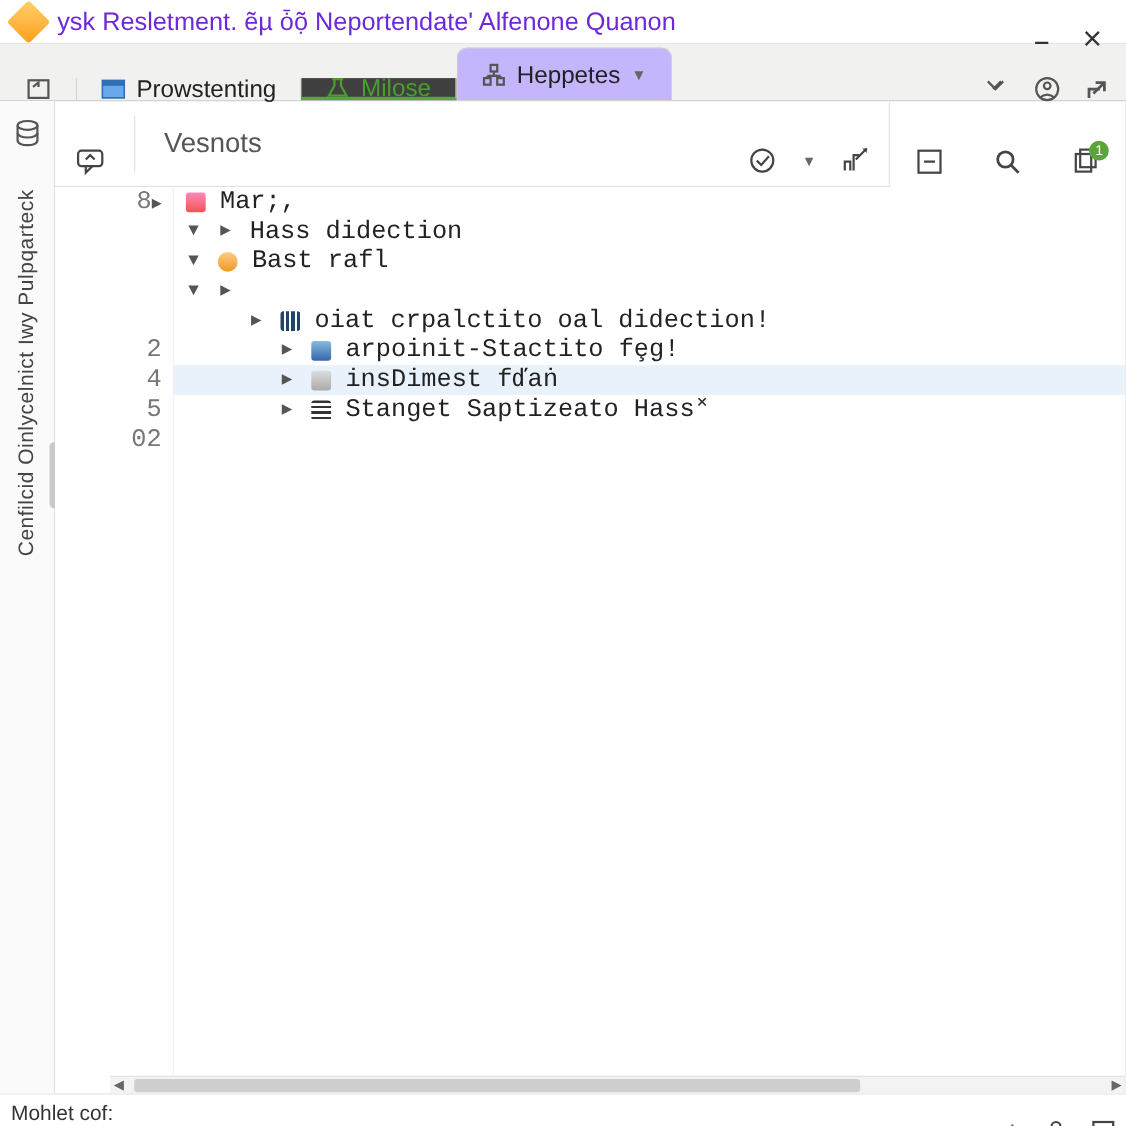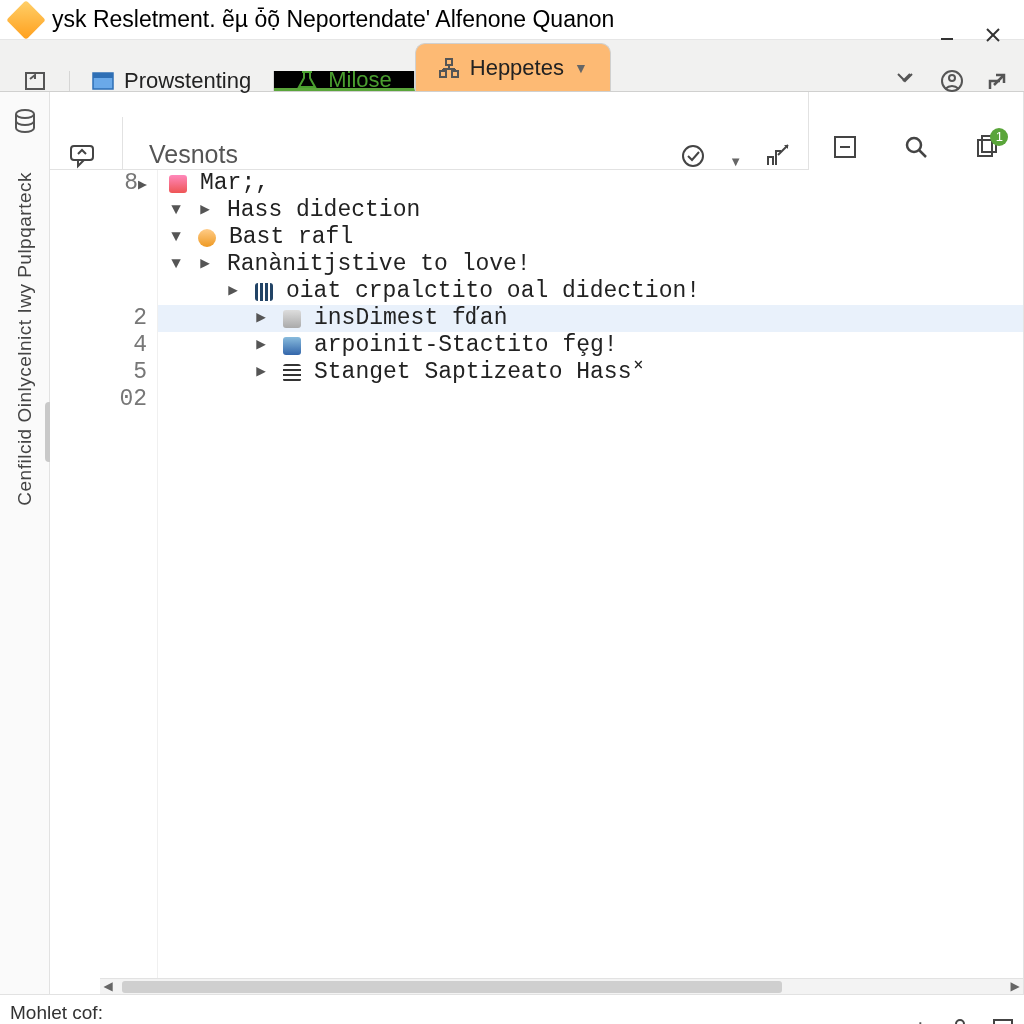--- a/index.html
+++ b/index.html
@@ -1,34 +1,34 @@
 <!DOCTYPE html>
 <html><head>
 <meta charset="utf-8">
 <style>
 * { margin: 0; padding: 0; box-sizing: border-box; }
 html, body { width: 1024px; height: 1024px; overflow: hidden; font-family: "Segoe UI", Arial, sans-serif; background: #fff; color: #222; }
 .titlebar { height: 40px; display: flex; align-items: center; padding: 0 8px 0 8px; background: #fff; border-bottom: 1px solid #e6e6e6; }
 .titlebar .diamond { width: 28px; height: 28px; transform: rotate(45deg); background: linear-gradient(135deg,#ffd06a,#ff9f1c); margin: 0 12px 0 4px; border-radius: 3px; }
-.titlebar .title { font-size: 23px; color: #000000; flex: 1; white-space: nowrap; overflow: hidden; }
+.titlebar .title { font-size: 23px; color: #6d28d9; flex: 1; white-space: nowrap; overflow: hidden; }
 .titlebar .winbtn { width: 46px; height: 40px; display: flex; align-items: center; justify-content: center; font-size: 20px; color: #333; }
 .tabbar { height: 52px; background: #f1f1f0; border-bottom: 1px solid #d0d0cf; display: flex; align-items: stretch; }
 .lefticon { width: 70px; display: flex; align-items: center; justify-content: center; border-right: 1px solid #d6d6d5; }
 .tab { display: flex; align-items: center; padding: 0 22px; font-size: 22px; border-right: 1px solid #d6d6d5; gap: 10px; position: relative; }
-.tab.active { background: #000000; border-bottom: 3px solid #5aa53a; color: #4a9e2f; }
-.tab.open { background: #fdba74; border: 1px solid #d0d0cf; border-bottom: none; border-radius: 10px 10px 0 0; margin-top: 3px; }
+.tab.active { background: #404040; border-bottom: 3px solid #5aa53a; color: #4a9e2f; }
+.tab.open { background: #c4b5fd; border: 1px solid #d0d0cf; border-bottom: none; border-radius: 10px 10px 0 0; margin-top: 3px; }
 .tab .icn { width: 22px; height: 22px; display:inline-flex; align-items:center; justify-content:center; }
 .rightbar { margin-left: auto; display: flex; align-items: center; gap: 22px; padding: 0 14px; }
 .content { display: flex; height: calc(1024px - 40px - 52px - 30px); }
 .sidebar { width: 50px; background: #fafafa; border-right: 1px solid #e2e2e2; display: flex; flex-direction: column; align-items: center; padding-top: 8px; position: relative; }
 .sidebar .sideicon { margin: 8px 0; }
 .sidebar .vlabel { writing-mode: vertical-rl; transform: rotate(180deg); font-size: 19px; color: #444; margin-top: 30px; letter-spacing: 0.5px; }
 .sidebar .thumb { position: absolute; right: -4px; top: 310px; width: 8px; height: 60px; background: #c9c9c9; border-radius: 4px; }
 .main { flex: 1; display: flex; flex-direction: column; border-right: 1px solid #e2e2e2; }
-.toolbar { height: 78px; border-bottom: 1px solid #e2e2e2; display: flex; align-items: flex-end; padding: 0 18px; gap: 22px; }
+.toolbar { height: 78px; border-bottom: 1px solid #e2e2e2; display: flex; align-items: center; padding: 0 18px; gap: 22px; }
 .toolbar .vdivider { width: 1px; height: 52px; background: #e2e2e2; margin: 0 4px; }
 .toolbar .vesnots { font-size: 25px; color: #555; }
 .toolbar .spacer { flex: 1; }
 .rightpanel { width: 215px; border-left: 1px solid #e2e2e2; display:flex; align-items:center; justify-content:space-around; height:78px; }
 .editor { flex: 1; overflow: hidden; position: relative; display: flex; font-family: "Consolas","Courier New",monospace; font-size: 23px; }
 .gutter { width: 108px; text-align: right; padding-right: 8px; color: #777; background: #fff; border-right: 1px solid #f0f0f0; }
 .gutter .g { height: 27px; line-height: 27px; padding-right: 2px; }
 .lines { flex: 1; padding-top: 0; }
 .line { height: 27px; line-height: 27px; display: flex; align-items: center; white-space: pre; gap: 11px; }
 .line.selected { background: #e9f1fb; width: 100%; }
@@ -208,24 +208,24 @@
           <div class="g"></div>
           <div class="g">2</div>
           <div class="g">4</div>
           <div class="g">5</div>
           <div class="g">02</div>
         </div>
       <div class="lines" id="lines">
           <div class="line"><span style="display:inline-block;width:0px"></span><span class="ic red"></span><span>Mar;,</span></div>
           <div class="line"><span style="display:inline-block;width:0px"></span><span class="tri down"></span><span class="tri right"></span><span>Hass didection</span></div>
           <div class="line"><span style="display:inline-block;width:0px"></span><span class="tri down"></span><span class="ic orange"></span><span>Bast rafl</span></div>
-          <div class="line"><span style="display:inline-block;width:0px"></span><span class="tri down"></span><span class="tri right"></span><span>Ranànitjstive to love!</span></div>
+          <div class="line"><span style="display:inline-block;width:0px"></span><span class="tri down"></span><span class="tri right"></span></div>
           <div class="line"><span style="display:inline-block;width:28px"></span><span class="tri"></span><span class="tri right"></span><span class="ic bars"></span><span>oiat crpalctito oal didection!</span></div>
+          <div class="line"><span style="display:inline-block;width:56px"></span><span class="tri"></span><span class="tri right"></span><span class="ic blue"></span><span>arpoinit-Stactito fȩg!</span></div>
           <div class="line selected"><span style="display:inline-block;width:56px"></span><span class="tri"></span><span class="tri right"></span><span class="ic doc"></span><span>insDimest fďaṅ</span></div>
-          <div class="line"><span style="display:inline-block;width:56px"></span><span class="tri"></span><span class="tri right"></span><span class="ic blue"></span><span>arpoinit-Stactito fȩg!</span></div>
           <div class="line"><span style="display:inline-block;width:56px"></span><span class="tri"></span><span class="tri right"></span><span class="ic list"></span><span>Stanget Saptizeato Hass˟</span></div>
           <div class="line"><span style="display:inline-block;width:0px"></span><span class="tri"></span><span></span></div>
         </div>
     </div>
 
     <div class="hscroll">
       <div class="lbtn">◀</div>
       <div class="thumbx"></div>
       <div class="rbtn">▶</div>
     </div>

